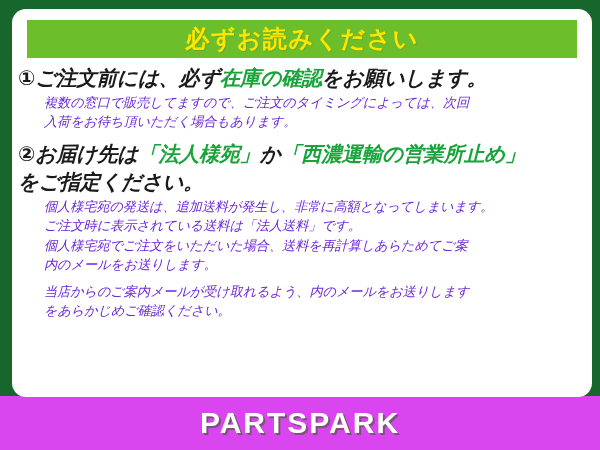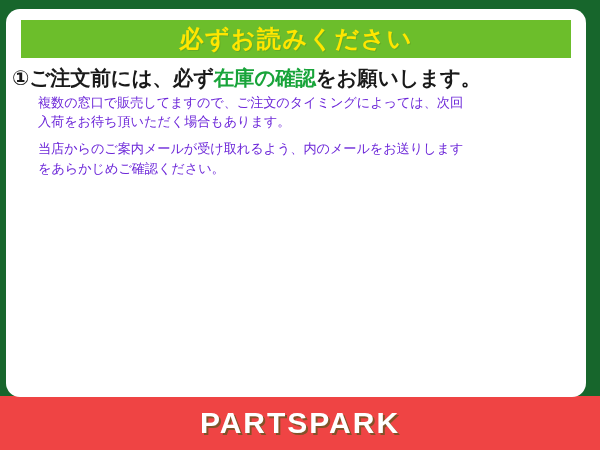--- a/index.html
+++ b/index.html
@@ -20,39 +20,39 @@
     width: 600px;
     height: 450px;
     box-sizing: border-box;
     background: #17662c;           
     overflow: hidden;
   }
 
   
   #notice-panel {
     position: absolute;
-    left: 6px;
+    left: 12px;
     top: 9px;
     width: 580px;
     height: 388px;
     background: #ffffff;
     border-radius: 14px;
     box-sizing: border-box;
     overflow: hidden;
     z-index: 2;
   }
 
   
   #footer-band {
     position: absolute;
     left: 0;
     top: 396px;
     width: 600px;
     height: 54px;
-    background: #ef4444;
+    background: #d946ef;
     z-index: 1;
     display: flex;
     align-items: center;
     justify-content: center;
   }
 
   #brand-wordmark {
     color: #ffffff;
     font-size: 30px;
     font-weight: bold;
@@ -85,20 +85,21 @@
   }
 
   
   #notice-body {
     position: absolute;
     left: 0;
     top: 55px;
     width: 580px;
     box-sizing: border-box;
     padding: 0 8px 0 6px;
+    font-style: italic;
   }
 
   .notice-item { margin-bottom: 2px; }
 
   .item-heading {
     color: #1a1a1a;
     font-size: 20.5px;
     font-weight: bold;
     line-height: 1.36;
     letter-spacing: -0.2px;
@@ -134,20 +135,27 @@
     </div>
 
     <div id="notice-body">
 
       <div class="notice-item" id="item-1">
         <p class="item-heading"><span>①</span><span>ご注文前には、必ず</span><span class="hl">在庫の確認</span><span>をお願いします。</span></p>
         <p class="item-body">複数の窓口で販売してますので、ご注文のタイミングによっては、次回
 入荷をお待ち頂いただく場合もあります。</p>
       </div>
 
+      <div class="notice-item" id="item-2">
+        <p class="item-heading"><span>②</span><span>お届け先は</span><span class="hl">「法人様宛」</span><span>か</span><span class="hl">「西濃運輸の営業所止め」</span><br><span>をご指定ください。</span></p>
+        <p class="item-body">個人様宅宛の発送は、追加送料が発生し、非常に高額となってしまいます。
+ご注文時に表示されている送料は「法人送料」です。
+個人様宅宛でご注文をいただいた場合、送料を再計算しあらためてご案
+内のメールをお送りします。</p>
+      </div>
 
       <div class="notice-item" id="item-3">
         <p class="item-body">当店からのご案内メールが受け取れるよう、内のメールをお送りします
 をあらかじめご確認ください。</p>
       </div>
 
     </div>
   </div>
 
   <div id="footer-band">

